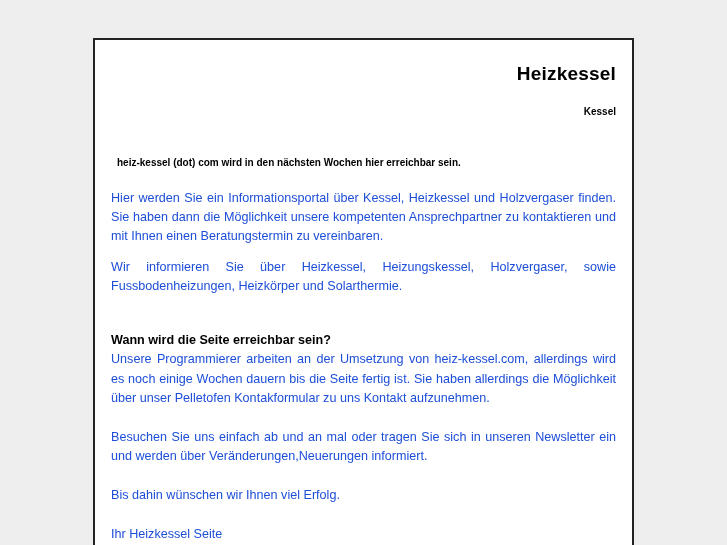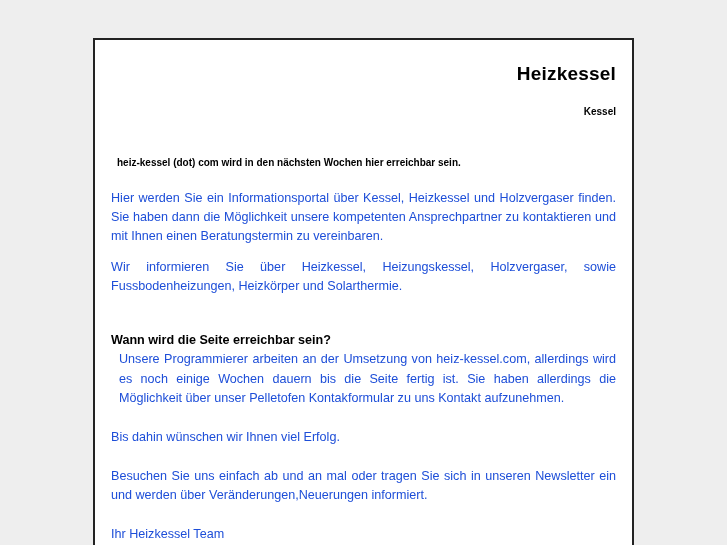--- a/index.html
+++ b/index.html
@@ -74,21 +74,20 @@
   .subhead {
     font-size: 12.6px;
     font-weight: bold;
     color: #000000;
     margin: 34px 0 0 0;
     line-height: 1.5;
   }
 
   .para.after-subhead {
     margin-top: 1px;
-    margin-left: 8px;
   }
 
   .para.plain {
     text-align: left;
   }
 </style>
 </head>
 <body>
 
 <div id="page-wrap">
@@ -101,20 +100,20 @@
     <p class="lead">heiz-kessel (dot) com wird in den nächsten Wochen hier erreichbar sein.</p>
 
     <p class="para">Hier werden Sie ein Informationsportal über Kessel, Heizkessel und Holzvergaser finden. Sie haben dann die Möglichkeit unsere kompetenten Ansprechpartner zu kontaktieren und mit Ihnen einen Beratungstermin zu vereinbaren.</p>
 
     <p class="para tight">Wir informieren Sie über Heizkessel, Heizungskessel, Holzvergaser, sowie Fussbodenheizungen, Heizkörper und Solarthermie.</p>
 
     <p class="subhead">Wann wird die Seite erreichbar sein?</p>
 
     <p class="para after-subhead">Unsere Programmierer arbeiten an der Umsetzung von heiz-kessel.com, allerdings wird es noch einige Wochen dauern bis die Seite fertig ist. Sie haben allerdings die Möglichkeit über unser Pelletofen Kontakformular zu uns Kontakt aufzunehmen.</p>
 
+    <p class="para">Besuchen Sie uns einfach ab und an mal oder tragen Sie sich in unseren Newsletter ein und werden über Veränderungen,Neuerungen informiert.</p>
+
     <p class="para plain">Bis dahin wünschen wir Ihnen viel Erfolg.</p>
 
-    <p class="para">Besuchen Sie uns einfach ab und an mal oder tragen Sie sich in unseren Newsletter ein und werden über Veränderungen,Neuerungen informiert.</p>
-
-    <p class="para plain">Ihr Heizkessel Team</p>
+    <p class="para plain">Ihr Heizkessel Seite</p>
 
   </div>
 </div>
 
 </body></html>

